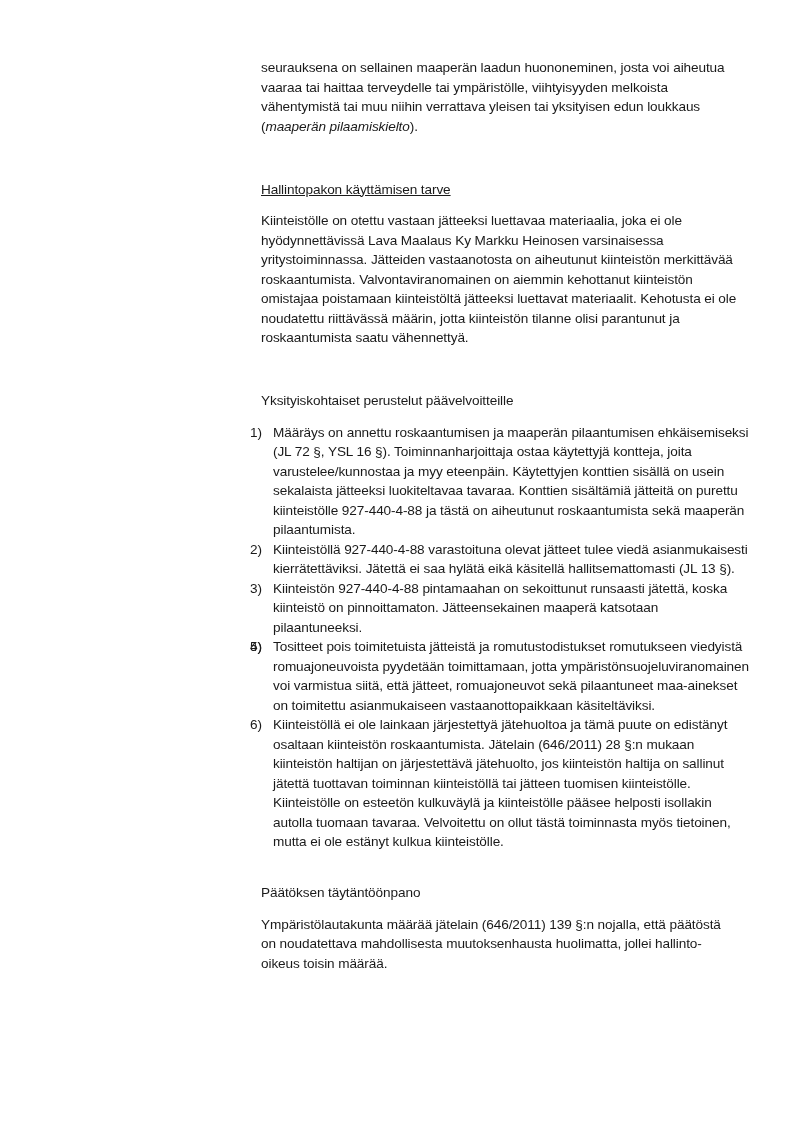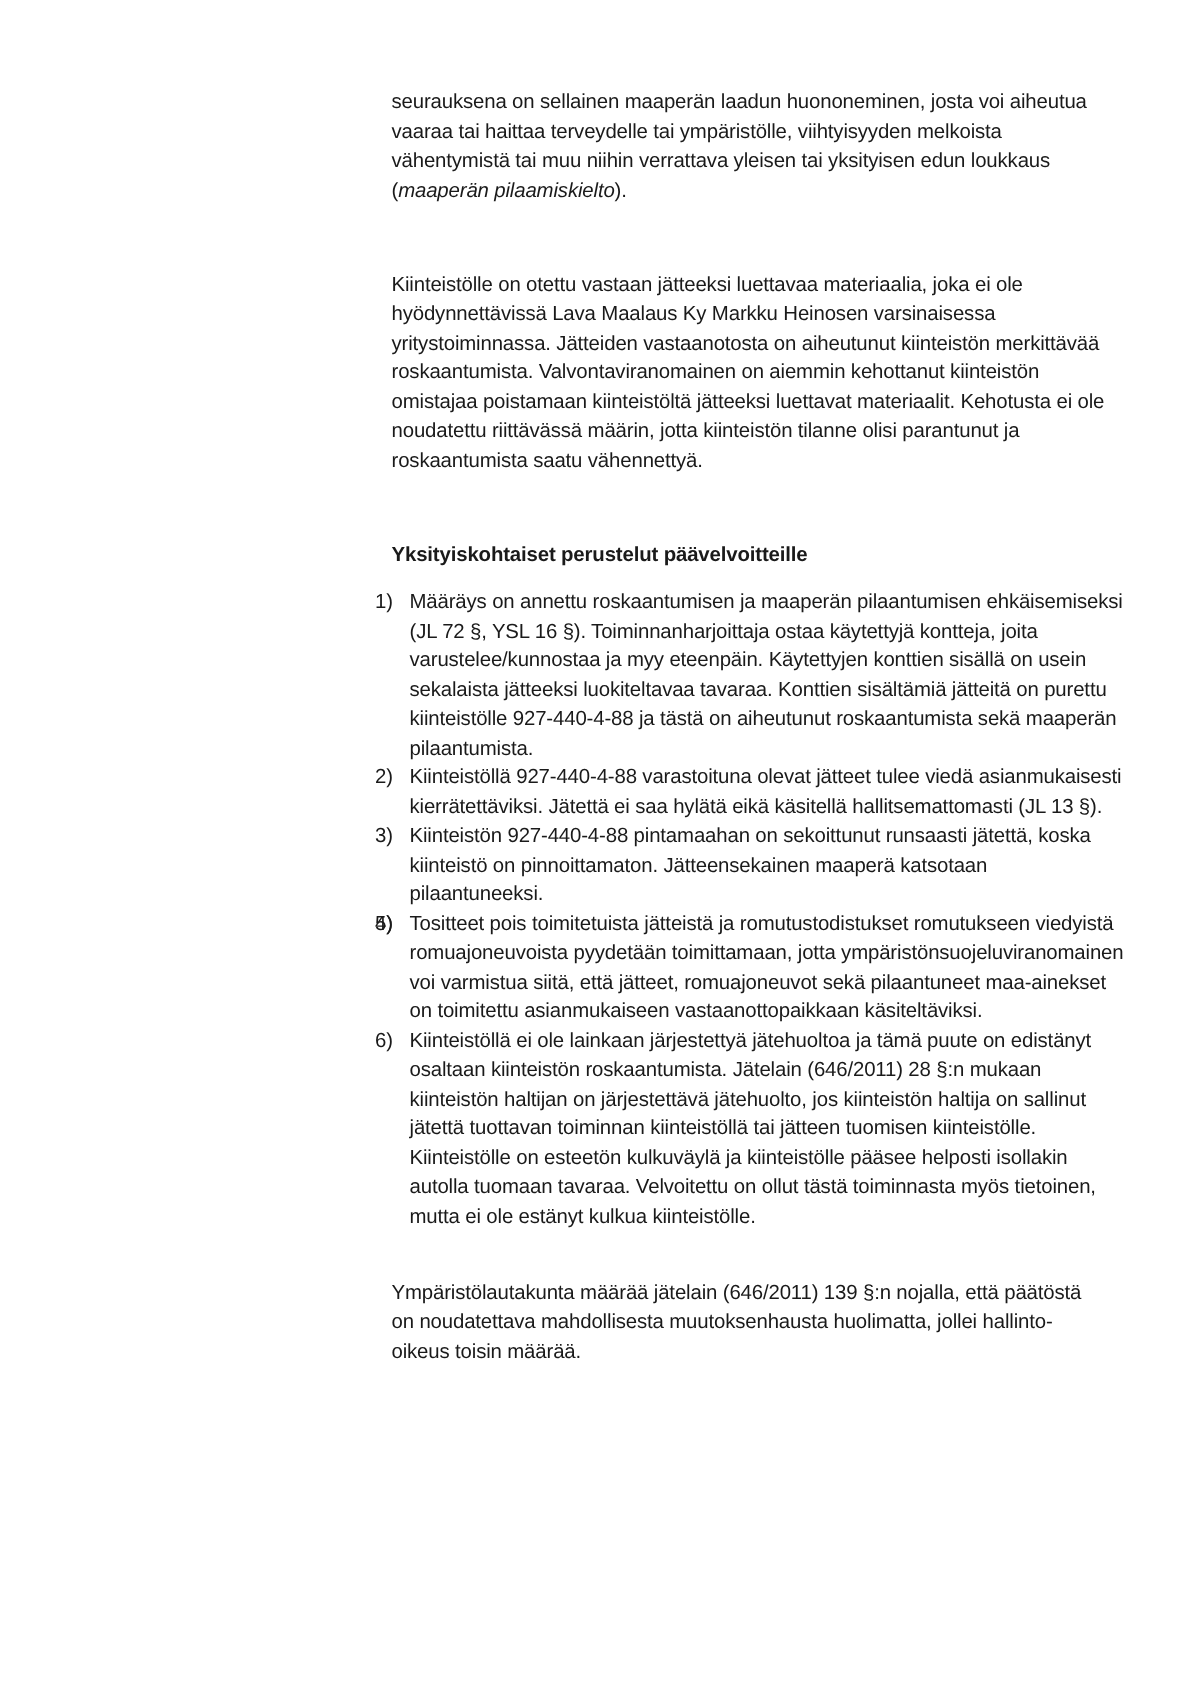--- a/index.html
+++ b/index.html
@@ -27,21 +27,21 @@
     p {
       margin: 12px;
     }
     .gap {
       height: 19.5px;
     }
     .heading-underline {
       text-decoration: underline;
     }
     .heading-bold {
-      font-weight: bold;
+      font-weight: normal;
     }
     ol.obligations {
       list-style: none;
       margin: 0;
       padding: 0;
     }
     ol.obligations li {
       position: relative;
       padding-left: 24px;
       margin: 0;
@@ -55,20 +55,21 @@
   </style>
 </head>
 <body>
 
 <div class="page">
 
   <p><span>seurauksena on sellainen maaperän laadun huononeminen,  josta voi aiheutua vaaraa tai haittaa terveydelle tai ympäristölle, viihtyisyyden melkoista vähentymistä tai muu niihin verrattava yleisen tai yksityisen edun loukkaus (</span><em>maaperän pilaamiskielto</em><span>).</span></p>
 
   <div class="gap"></div>
 
+  <p class="heading-underline">Hallintopakon käyttämisen tarve</p>
   <p>Kiinteistölle on otettu vastaan jätteeksi luettavaa materiaalia, joka ei ole hyödynnettävissä Lava Maalaus Ky Markku Heinosen varsinaisessa yritystoiminnassa. Jätteiden vastaanotosta on aiheutunut kiinteistön merkittävää roskaantumista. Valvontaviranomainen on aiemmin kehottanut kiinteistön omistajaa poistamaan kiinteistöltä jätteeksi luettavat materiaalit. Kehotusta ei ole noudatettu riittävässä määrin, jotta kiinteistön tilanne olisi parantunut ja roskaantumista saatu vähennettyä.</p>
 
   <div class="gap"></div>
 
   <p class="heading-bold">Yksityiskohtaiset perustelut päävelvoitteille</p>
   <ol class="obligations">
     <li>
       <span class="num">1)</span>
       <span>Määräys on annettu roskaantumisen ja maaperän pilaantumisen ehkäisemiseksi (JL 72 §, YSL 16 §). Toiminnanharjoittaja ostaa käytettyjä kontteja, joita varustelee/kunnostaa ja myy eteenpäin. Käytettyjen konttien sisällä on usein sekalaista jätteeksi luokiteltavaa tavaraa. Konttien sisältämiä jätteitä on purettu kiinteistölle 927-440-4-88 ja tästä on aiheutunut roskaantumista sekä maaperän pilaantumista.</span>
     </li>
@@ -88,15 +89,16 @@
       <span>Tositteet pois toimitetuista jätteistä ja romutustodistukset romutukseen viedyistä romuajoneuvoista pyydetään toimittamaan, jotta ympäristönsuojeluviranomainen voi varmistua siitä, että jätteet, romuajoneuvot sekä pilaantuneet maa-ainekset on toimitettu asianmukaiseen vastaanottopaikkaan käsiteltäviksi.</span>
     </li>
     <li>
       <span class="num">6)</span>
       <span>Kiinteistöllä ei ole lainkaan järjestettyä jätehuoltoa ja tämä puute on edistänyt osaltaan kiinteistön roskaantumista. Jätelain (646/2011) 28 §:n mukaan kiinteistön haltijan on järjestettävä jätehuolto, jos kiinteistön haltija on sallinut jätettä tuottavan toiminnan kiinteistöllä tai jätteen tuomisen kiinteistölle. Kiinteistölle on esteetön kulkuväylä ja kiinteistölle pääsee helposti isollakin autolla tuomaan tavaraa. Velvoitettu on ollut tästä toiminnasta myös tietoinen, mutta ei ole estänyt kulkua kiinteistölle.</span>
     </li>
   </ol>
 
   <div class="gap"></div>
 
+  <p class="heading-bold">Päätöksen täytäntöönpano</p>
   <p>Ympäristölautakunta määrää jätelain (646/2011) 139 §:n nojalla, että päätöstä on noudatettava mahdollisesta muutoksenhausta huolimatta, jollei hallinto-oikeus toisin määrää.</p>
 
 </div>
 
 </body></html>

